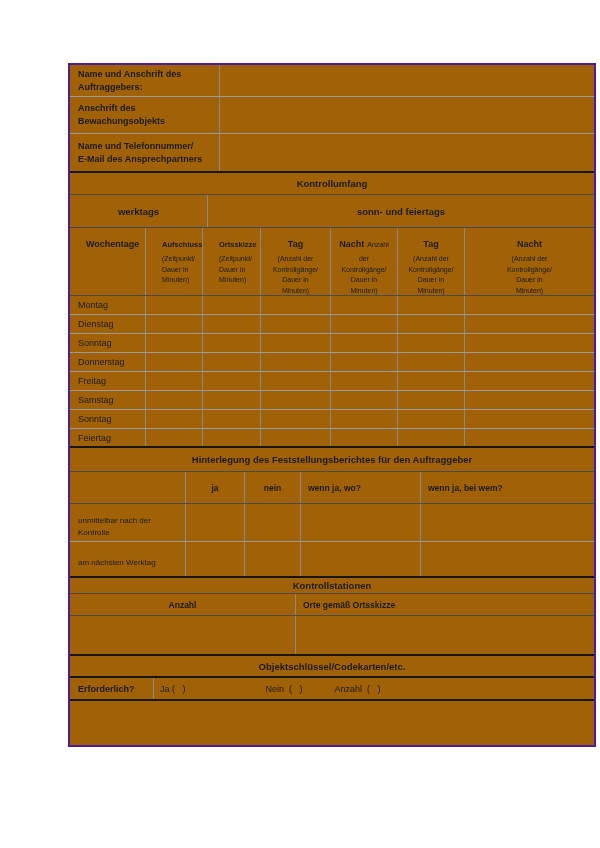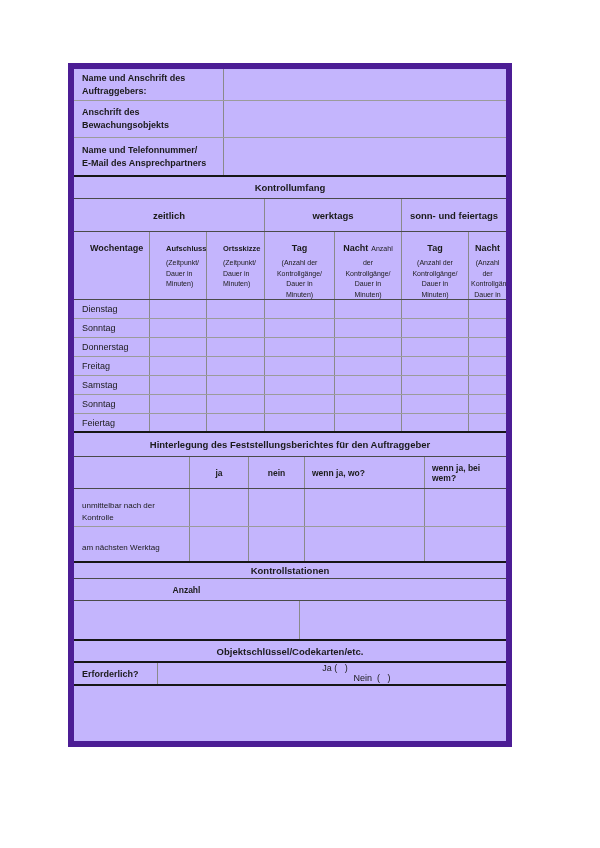--- a/index.html
+++ b/index.html
@@ -7,24 +7,24 @@
     position:relative;
     width:600px;height:848px;
     background:#ffffff;
     font-family:"Liberation Sans", sans-serif;
     color:#1b1b1b;
     overflow:hidden;
   }
   .form{
     position:absolute;
     left:68px;top:63px;
-    width:444px;height:684px;
-    border:6px solid #4c1d95;
+    width:528px;height:684px;
+    border:2px solid #4c1d95;
     box-sizing:border-box;
-    background:#c4b5fd;
+    background:#a16207;
   }
   .row{display:flex;box-sizing:border-box;width:100%;}
   .cell{box-sizing:border-box;overflow:hidden;}
   .cell + .cell{border-left:1px solid #8a8a8a;}
 
   
   .bb-light{border-bottom:1px solid #9b9b9b;}
   .bb-med{border-bottom:1px solid #4a4a4a;}
   .bb-thick{border-bottom:2px solid #161616;}
 
@@ -65,21 +65,21 @@
 
   .day-label{display:flex;align-items:center;padding-left:8px;font-size:9px;}
 
   .hdr-ctr{display:flex;align-items:center;justify-content:center;font-weight:700;font-size:8.5px;}
   .hdr-lft{display:flex;align-items:center;font-weight:700;font-size:8.5px;padding-left:7px;}
 
   .c-label{display:flex;align-items:center;padding-left:8px;font-size:8px;line-height:1.5;}
   .c-label span{white-space:pre-line;margin-top:8px;}
 
   .e-label{display:flex;align-items:center;padding-left:8px;font-weight:700;font-size:9px;}
-  .options{display:flex;align-items:center;font-size:9px;flex-direction:column;}
+  .options{display:flex;align-items:center;font-size:9px;}
   .opt{white-space:pre;}
   .opt.o0{margin-left:6px;}
   .opt.o1{margin-left:44px;padding-left:36px;}
   .opt.o2{margin-left:32px;}
 
   .f-cell{display:flex;align-items:center;padding-left:8px;font-size:9px;}
   .fb{font-weight:700;white-space:pre;}
   .fr{margin-left:4px;white-space:pre;}
 </style>
 </head>
@@ -107,21 +107,20 @@
         <span class="info-label">Name und Telefonnummer/
 E-Mail des Ansprechpartners</span>
       </div>
       <div class="cell ca1"></div>
     </div>
 
     <div class="row r-btitle bb-med">
       <div class="cell full title">Kontrollumfang</div>
     </div>
     <div class="row r-group bb-med">
-      <div class="cell g0 group">zeitlich</div>
       <div class="cell g1 group">werktags</div>
       <div class="cell g2 group">sonn- und feiertags</div>
     </div>
     <div class="row r-colhdr bb-med">
       <div class="cell cb0 colhd lft">
         <span class="cht lg">Wochentage</span>
       </div>
       <div class="cell cb1 colhd lft">
         <span class="cht sm">Aufschluss</span>
         <div class="chs">(Zeitpunkt/
@@ -157,20 +156,29 @@
       </div>
       <div class="cell cb6 colhd ctr">
         <span class="cht lg">Nacht</span>
         <div class="chs">(Anzahl der
 Kontrollgänge/
 Dauer in
 Minuten)</div>
       </div>
     </div>
 
+    <div class="row r-day bb-light">
+      <div class="cell cb0 day-label">Montag</div>
+      <div class="cell cb1"></div>
+      <div class="cell cb2"></div>
+      <div class="cell cb3"></div>
+      <div class="cell cb4"></div>
+      <div class="cell cb5"></div>
+      <div class="cell cb6"></div>
+    </div>
     <div class="row r-day bb-light">
       <div class="cell cb0 day-label">Dienstag</div>
       <div class="cell cb1"></div>
       <div class="cell cb2"></div>
       <div class="cell cb3"></div>
       <div class="cell cb4"></div>
       <div class="cell cb5"></div>
       <div class="cell cb6"></div>
     </div>
     <div class="row r-day bb-light">
@@ -256,20 +264,21 @@
       <div class="cell cc2"></div>
       <div class="cell cc3"></div>
       <div class="cell cc4"></div>
     </div>
 
     <div class="row r-dtitle bb-med">
       <div class="cell full title">Kontrollstationen</div>
     </div>
     <div class="row r-dhdr bb-med">
       <div class="cell cd0 hdr-ctr">Anzahl</div>
+      <div class="cell cd1 hdr-lft">Orte gemäß Ortsskizze</div>
     </div>
     <div class="row r-dempty bb-thick">
       <div class="cell cd0"></div>
       <div class="cell cd1"></div>
     </div>
 
     <div class="row r-etitle bb-thick">
       <div class="cell full title">Objektschlüssel/Codekarten/etc.</div>
     </div>
     <div class="row r-erow bb-thick">

